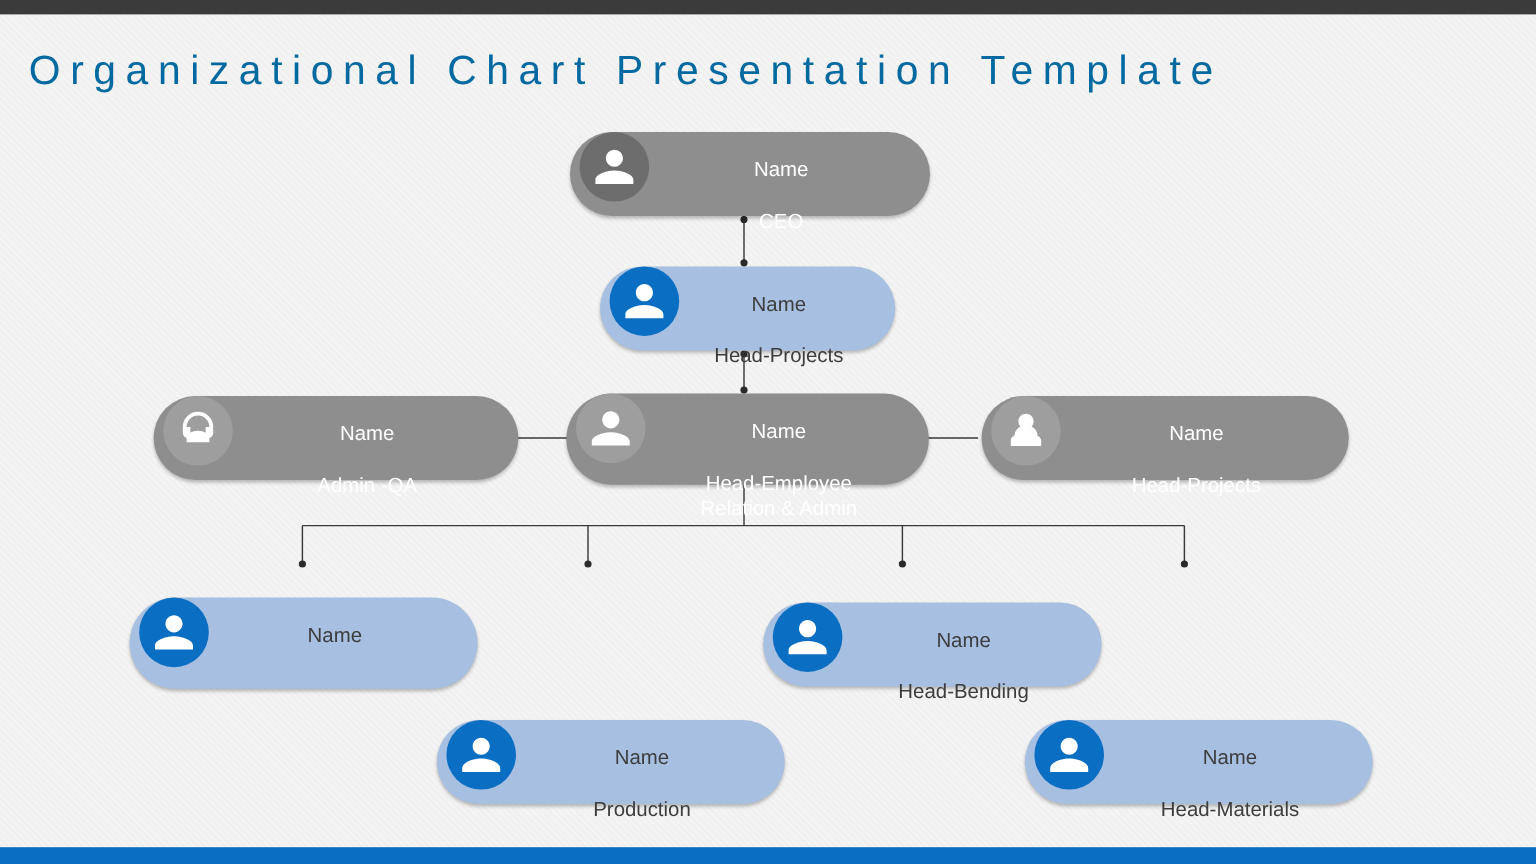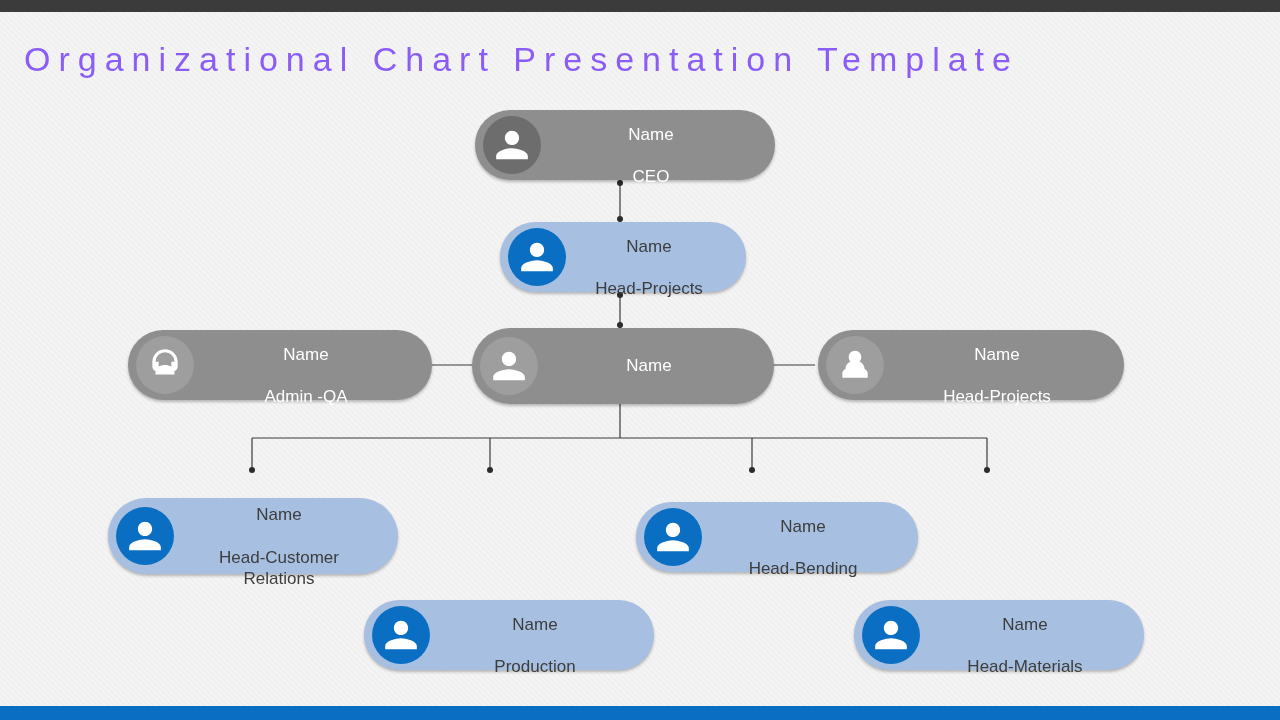--- a/index.html
+++ b/index.html
@@ -7,26 +7,26 @@
   body {
     background:
       repeating-linear-gradient(45deg, #f4f4f4 0 2px, #f0f0f0 2px 4px),
       #f3f3f3;
     position: relative;
   }
   .topbar { position:absolute; top:0; left:0; right:0; height:12px; background:#3b3b3b; }
   .bottombar { position:absolute; bottom:0; left:0; right:0; height:14px; background:#0a6fc2; }
   .title {
     position:absolute; left:24px; top:40px;
-    font-size:34px; letter-spacing:8px; color:#8b5cf6; font-weight:400;
+    font-size:34px; letter-spacing:8px; color:#0369a1; font-weight:400;
   }
   .canvas { position:absolute; inset:0; }
   .node {
     position:absolute; height:70px; border-radius:40px;
-    display:flex; align-items:center;
+    display:flex; 
     padding-left:8px; padding-right:20px;
     box-shadow: 0 2px 3px rgba(0,0,0,.25);
   }
   .node.gray { background:#8e8e8e; }
   .node.blue { background:#a7bfe0; }
   .node.gray .txt { color:#fff; }
   .node.blue .txt { color:#3d3d3d; }
   .node .txt { flex:1; text-align:center; font-size:17px; line-height:1.25; }
   .icon {
     width:58px; height:58px; border-radius:50%;
@@ -116,20 +116,22 @@
   </div>
 
   <div class="node gray" style="left:472px; top:328px; width:302px; height:76px;">
     <div class="icon light">
       <svg viewBox="0 0 24 24">
           <path d="M12 12c2.5 0 4.5-2 4.5-4.5S14.5 3 12 3 7.5 5 7.5 7.5 9.5 12 12 12zm0 2c-3.3 0-10 1.7-10 5v2h20v-2c0-3.3-6.7-5-10-5z"></path>
         </svg>
     </div>
     <div class="txt nowrap">
       <span>Name</span><br>
+      <span>Head-Employee
+Relation &amp; Admin</span>
     </div>
   </div>
 
   <div class="node gray" style="left:818px; top:330px; width:306px;">
     <div class="icon light">
       <svg viewBox="0 0 24 24">
           <path d="M12 3c-2.2 0-4 1.8-4 4 0 1.1.4 2.1 1.1 2.8C7.4 10.6 6 12.4 6 14v1h12v-1c0-1.6-1.4-3.4-3.1-4.2.7-.7 1.1-1.7 1.1-2.8 0-2.2-1.8-4-4-4zm-8 14v3h16v-3c0-2.5-5-4-8-4s-8 1.5-8 4z"></path>
         </svg>
     </div>
     <div class="txt nowrap">
@@ -139,22 +141,20 @@
   </div>
 
   <div class="node blue" style="left:108px; top:498px; width:290px; height:76px;">
     <div class="icon bright">
       <svg viewBox="0 0 24 24">
           <path d="M12 12c2.5 0 4.5-2 4.5-4.5S14.5 3 12 3 7.5 5 7.5 7.5 9.5 12 12 12zm0 2c-3.3 0-10 1.7-10 5v2h20v-2c0-3.3-6.7-5-10-5z"></path>
         </svg>
     </div>
     <div class="txt nowrap">
       <span>Name</span><br>
-      <span>Head-Customer
-Relations</span>
     </div>
   </div>
 
   <div class="node blue" style="left:636px; top:502px; width:282px;">
     <div class="icon bright">
       <svg viewBox="0 0 24 24">
           <path d="M12 12c2.5 0 4.5-2 4.5-4.5S14.5 3 12 3 7.5 5 7.5 7.5 9.5 12 12 12zm0 2c-3.3 0-10 1.7-10 5v2h20v-2c0-3.3-6.7-5-10-5z"></path>
         </svg>
     </div>
     <div class="txt nowrap">

